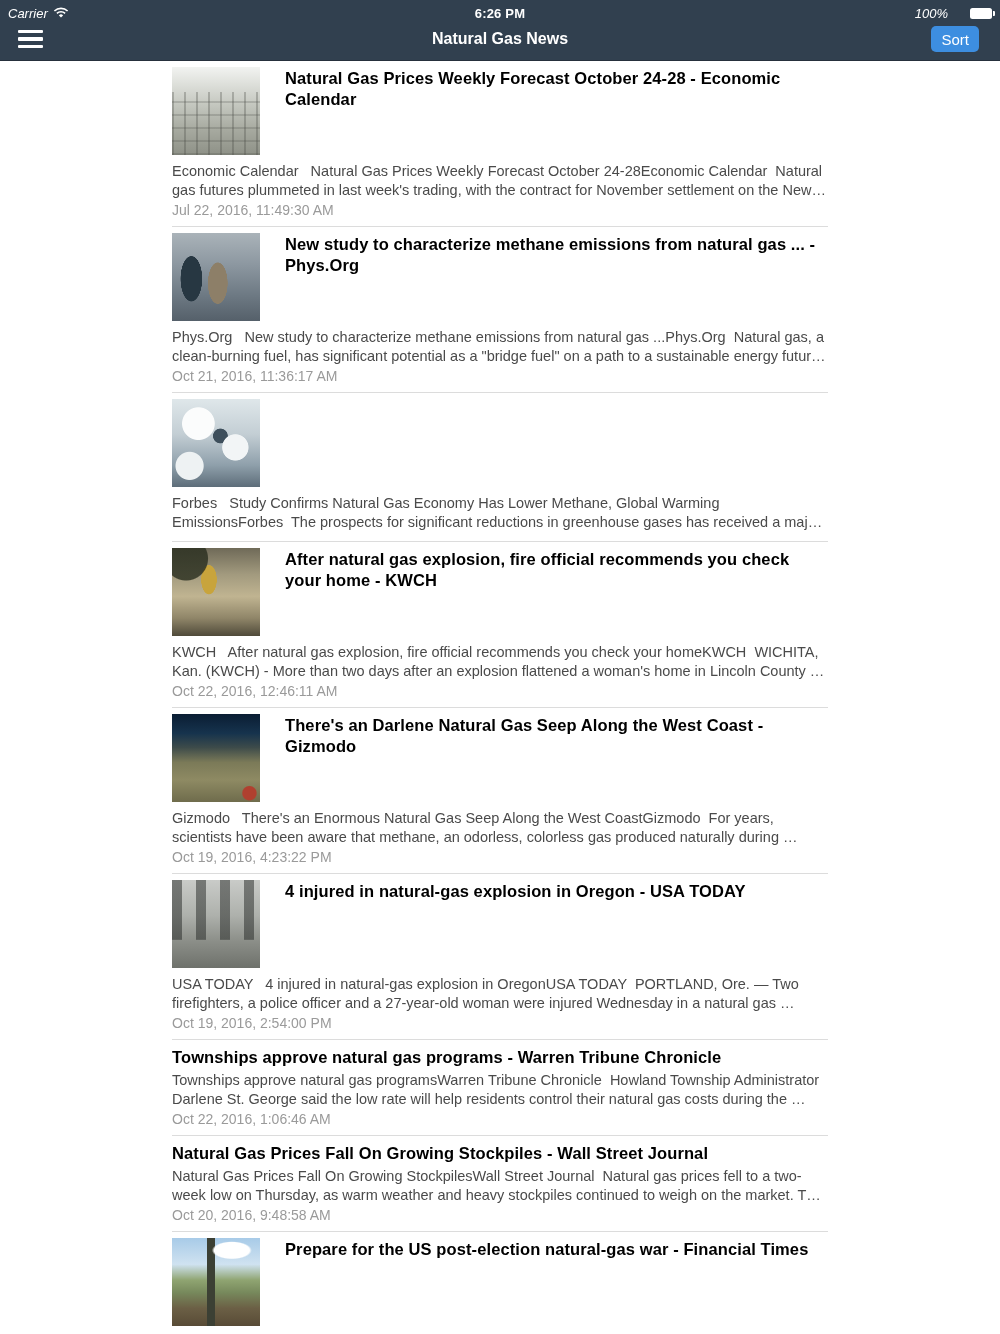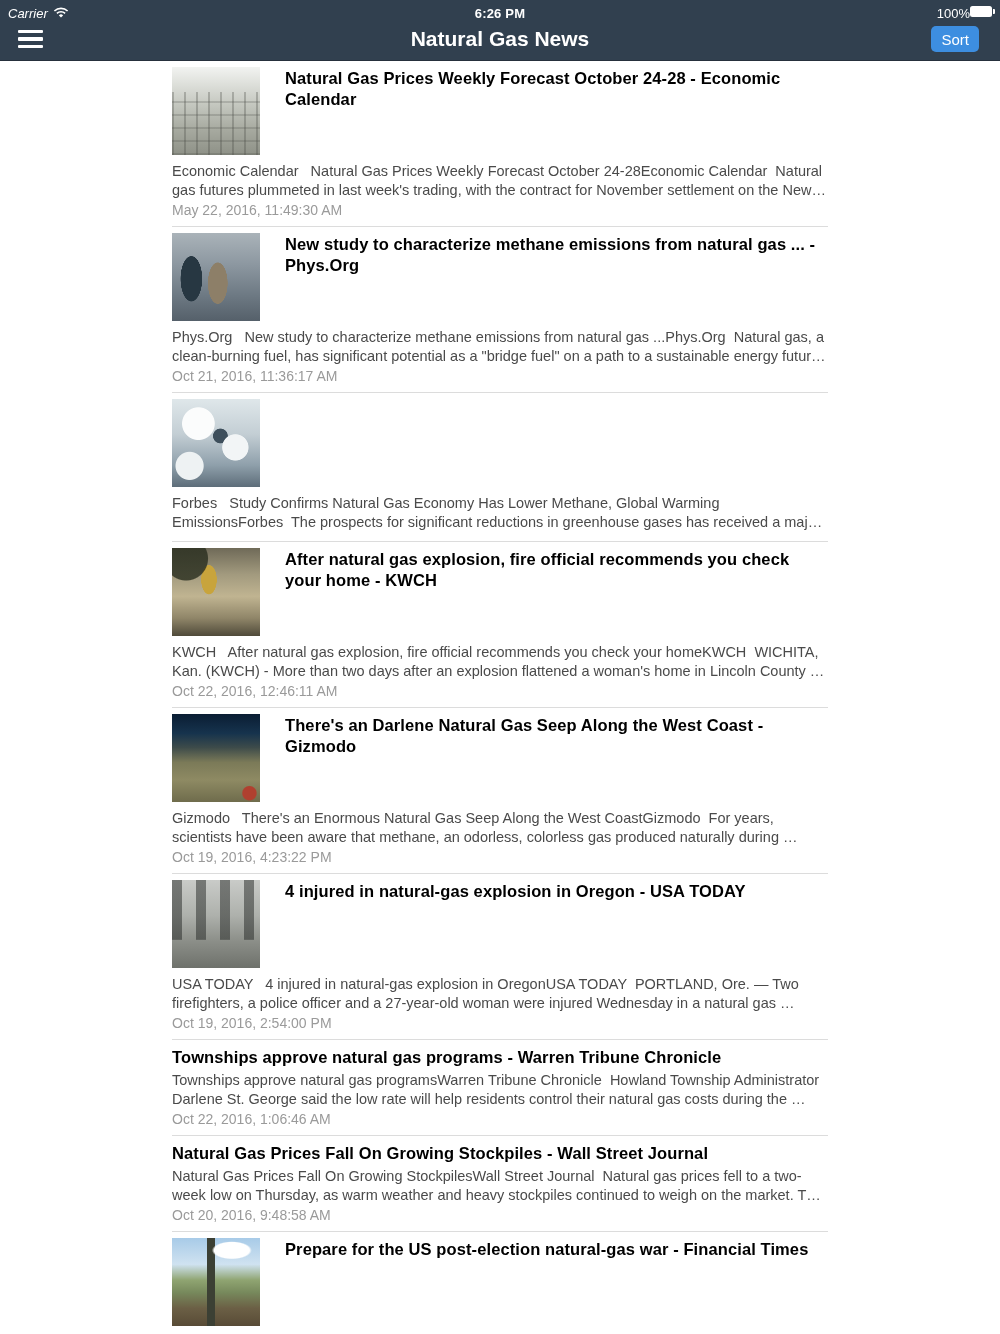--- a/index.html
+++ b/index.html
@@ -5,29 +5,29 @@
   * { margin:0; padding:0; box-sizing:border-box; }
   html,body { background:#fff; }
   body { font-family:"Liberation Sans", sans-serif; }
   .app { position:relative; width:1000px; height:1334px; background:#fff; overflow:hidden; margin:0 auto; }
 
   
   header { background:var(--header-bg,#31404f); color:#fff; border-bottom:1px solid #26303c; }
   .status-bar { height:24px; display:flex; align-items:center; justify-content:space-between; padding:2px 8px 0; font-size:13px; }
   .status-left { display:flex; align-items:center; gap:5px; width:120px;font-style:italic; }
   .status-time { font-weight:700; letter-spacing:.2px; }
-  .status-right { display:flex; gap:0; width:120px; justify-content:flex-end; }
+  .status-right { display:flex; align-items:center; gap:22px; width:120px; justify-content:flex-end;font-style:italic; }
   .battery { position:relative; width:22px; height:11px; background:#fff; border-radius:2.5px; display:inline-block; }
   .battery .nub { position:absolute; right:-3px; top:3px; width:2px; height:5px; background:#fff; border-radius:0 1px 1px 0; }
   .wifi-svg { display:block; }
 
   .nav-bar { height:36px; display:flex; align-items:center; justify-content:space-between; padding:0 21px 6px 18px; }
   .hamburger { background:none; border:none; cursor:pointer; display:flex; flex-direction:column; gap:4px; padding:2px 0; }
   .hamburger span { display:block; width:25px; height:3.5px; background:#fff; border-radius:1px; }
-  .nav-title { position:absolute; left:0; right:0; text-align:center; font-size:21px; font-weight:700; color:#fff; pointer-events:none; }
+  .nav-title { position:absolute; left:0; right:0; text-align:center; font-size:16px; font-weight:700; color:#fff; pointer-events:none; }
   .nav-bar { position:relative; }
   .sort-btn { position:relative; z-index:2; background:var(--accent,#3d8ee0); color:#fff; border:none; border-radius:5px; font-size:15px; padding:4.5px 10px; font-family:inherit; cursor:pointer; }
 
   
   .content { width:656px; margin-left:172px; }
   .article-row { border-bottom:1px solid var(--separator,#dcdcdc); padding:6px 0; cursor:pointer; }
   .row-top { display:flex; gap:25px; margin-bottom:7px; }
   .article-row.no-image .row-top { margin-bottom:3px; }
   .thumb { width:88px; height:88px; flex:0 0 88px; }
   .title { font-size:16.5px; line-height:21px; font-weight:700; color:var(--title-color,#000); padding-top:1px; letter-spacing:.1px; }
@@ -107,21 +107,21 @@
     </div>
   </header>
 
   <main class="content">
   <article class="article-row">
     <div class="row-top">
       <div class="thumb thumb-0"></div>
       <h2 class="title">Natural Gas Prices Weekly Forecast October 24-28 - Economic Calendar</h2>
     </div>
     <p class="summary">Economic Calendar   Natural Gas Prices Weekly Forecast October 24-28Economic Calendar  Natural gas futures plummeted in last week's trading, with the contract for November settlement on the New York M...</p>
-    <div class="date">May 22, 2016, 11:49:30 AM</div>
+    <div class="date">Jul 22, 2016, 11:49:30 AM</div>
   </article>
 
   <article class="article-row">
     <div class="row-top">
       <div class="thumb thumb-1"></div>
       <h2 class="title">New study to characterize methane emissions from natural gas ... - Phys.Org</h2>
     </div>
     <p class="summary">Phys.Org   New study to characterize methane emissions from natural gas ...Phys.Org  Natural gas, a clean-burning fuel, has significant potential as a "bridge fuel" on a path to a sustainable energy future. H...</p>
     <div class="date">Oct 21, 2016, 11:36:17 AM</div>
   </article>

